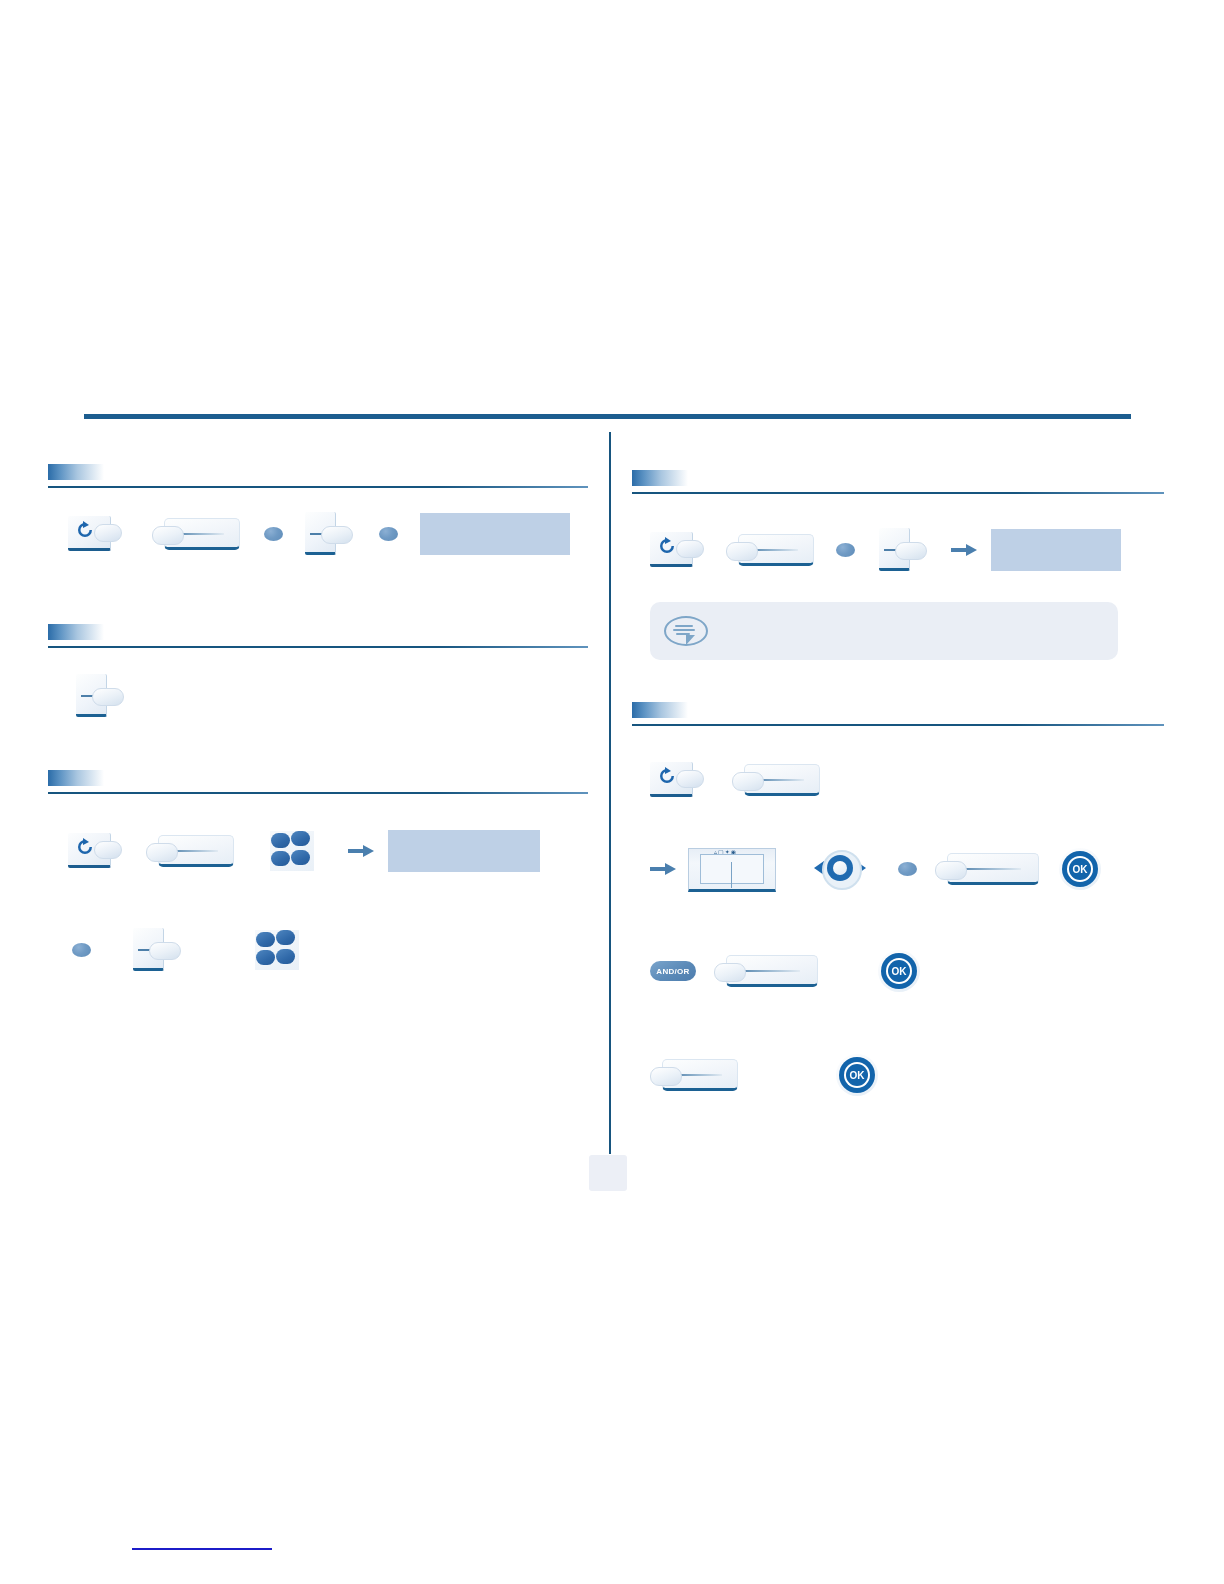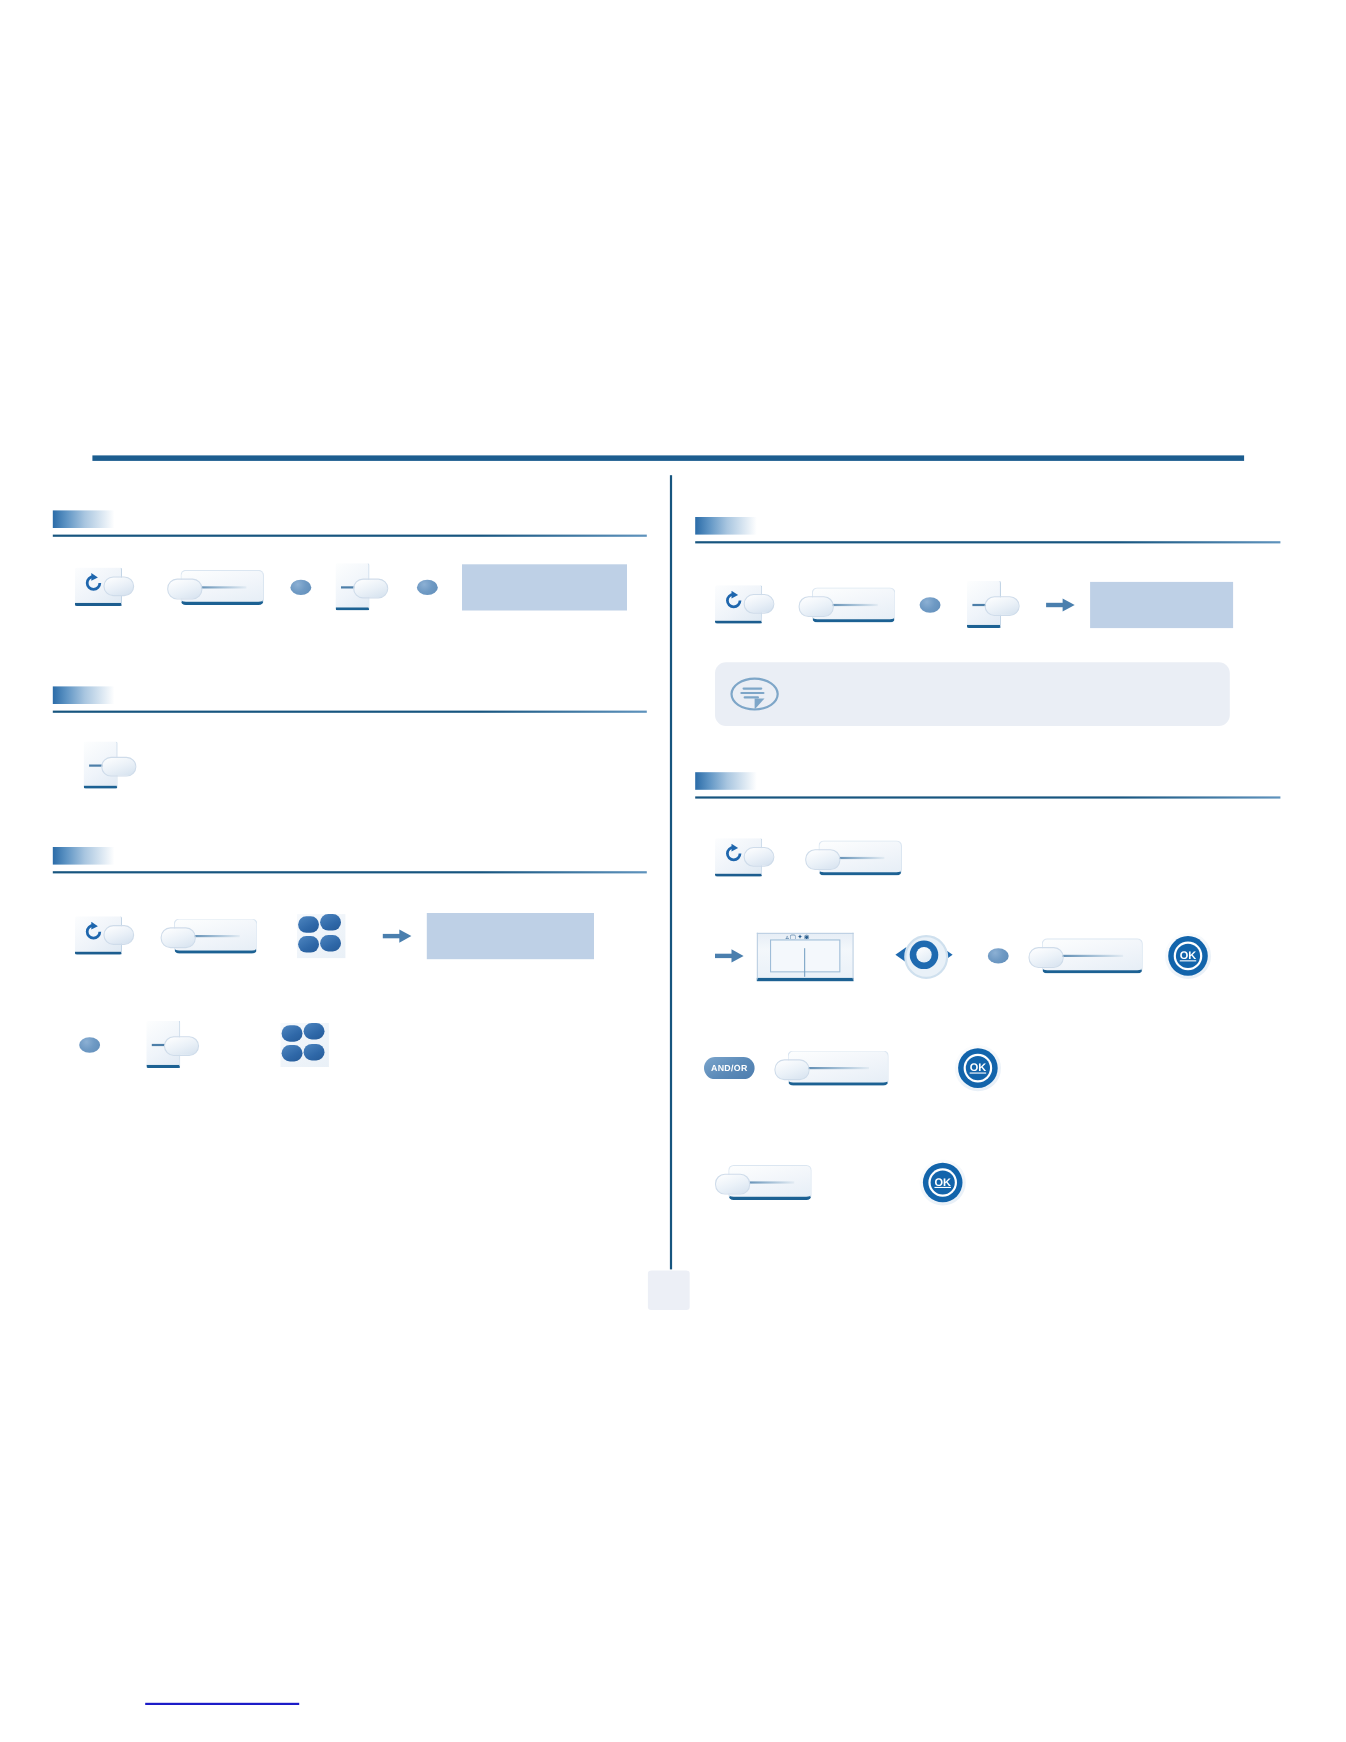--- a/index.html
+++ b/index.html
@@ -163,21 +163,21 @@
   
   .ico-ok{width:42px;height:42px;position:relative;flex:none;}
   .ico-ok .o1{position:absolute;inset:0;border-radius:50%;
     background:linear-gradient(150deg,#ffffff 0%,#e4edf6 100%);}
   .ico-ok .o2{position:absolute;left:3px;top:3px;width:36px;height:36px;border-radius:50%;
     background:#1264ab;}
   .ico-ok .o3{position:absolute;left:8px;top:8px;width:26px;height:26px;border-radius:50%;
     background:#ffffff;}
   .ico-ok .o4{position:absolute;left:10px;top:10px;width:22px;height:22px;border-radius:50%;
     background:#1264ab;display:flex;align-items:center;justify-content:center;
-    color:#fff;font-size:10px;font-weight:bold;text-decoration:underline;}
+    color:#fff;font-size:10px;font-weight:bold;}
 
   
   .ico-andor{flex:none;width:46px;height:20px;border-radius:10px;
     background:linear-gradient(150deg,#7ba5cc 0%,#5b8ab8 55%,#4d7dae 100%);
     color:#ffffff;font-size:8px;font-weight:bold;letter-spacing:.3px;
     display:flex;align-items:center;justify-content:center;}
 
   
   .note{
     position:relative;background:#eaeef5;border-radius:10px;
@@ -425,21 +425,21 @@
       </div>
       <div class="sp" style="width:22px"></div>
       <div class="ico-ok">
         <div class="o1"></div>
           <div class="o2"></div>
           <div class="o3"></div>
         <div class="o4">OK</div>
       </div>
     </div>
 
-    <div class="seq" style="margin-top:58px;margin-left:8px;">
+    <div class="seq" style="margin-top:58px;margin-left:18px;">
       <div class="ico-andor">AND/OR</div>
       <div class="sp" style="width:18px"></div>
       <div class="ico ico-soft wide">
         <div class="body"></div>
           <div class="ln"></div>
           <div class="tabl"></div>
       </div>
       <div class="sp" style="width:62px"></div>
       <div class="ico-ok">
         <div class="o1"></div>

